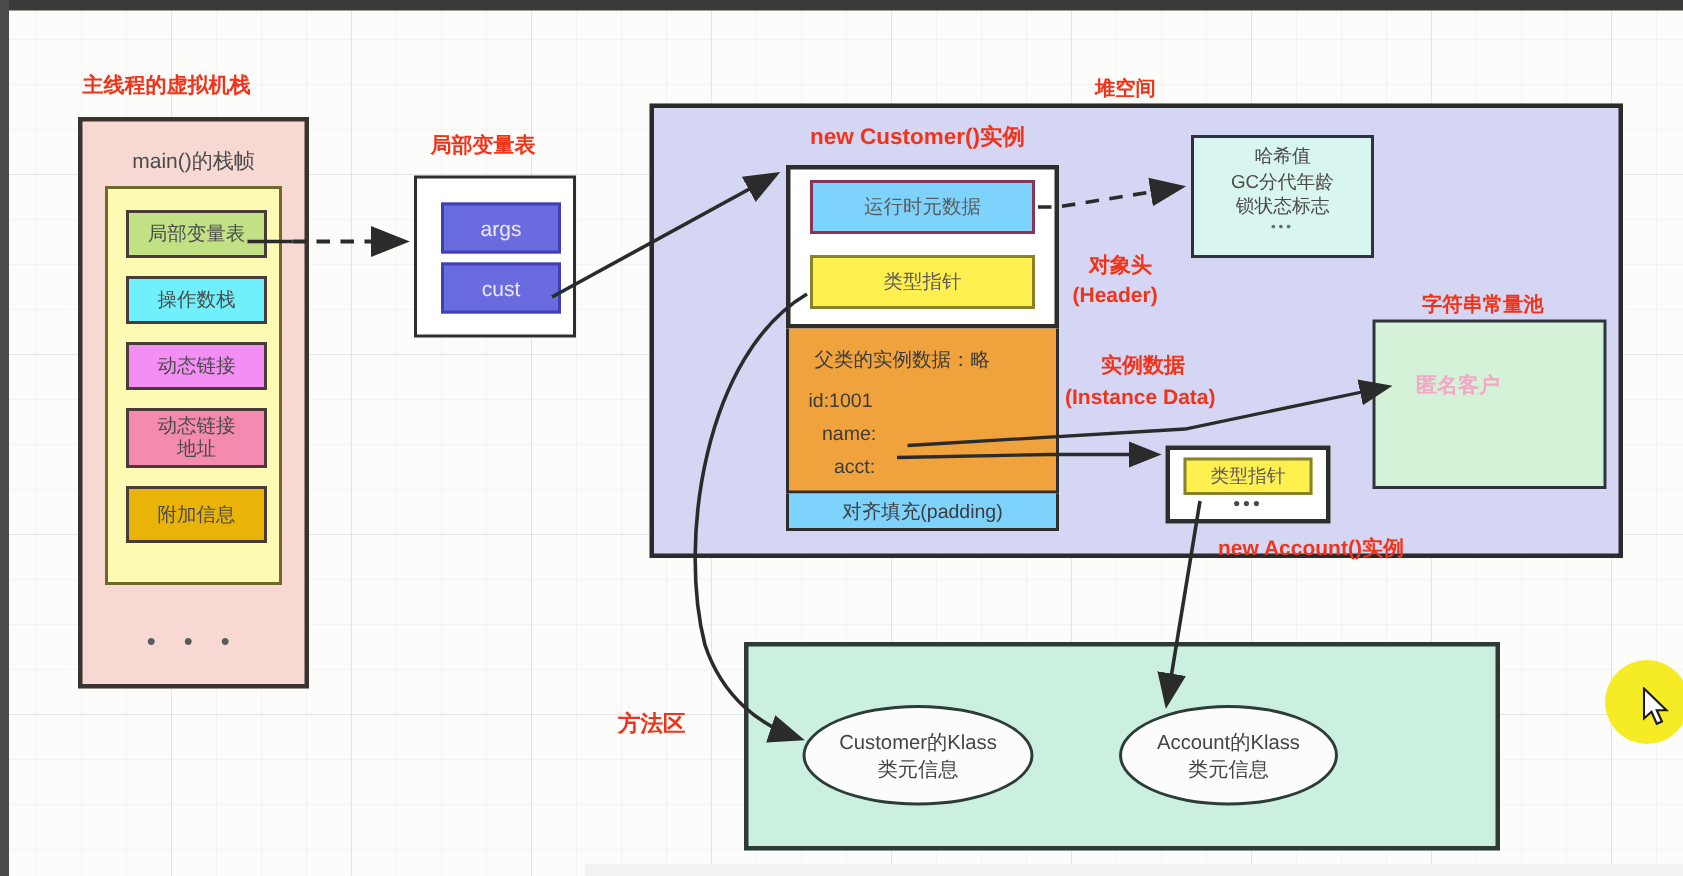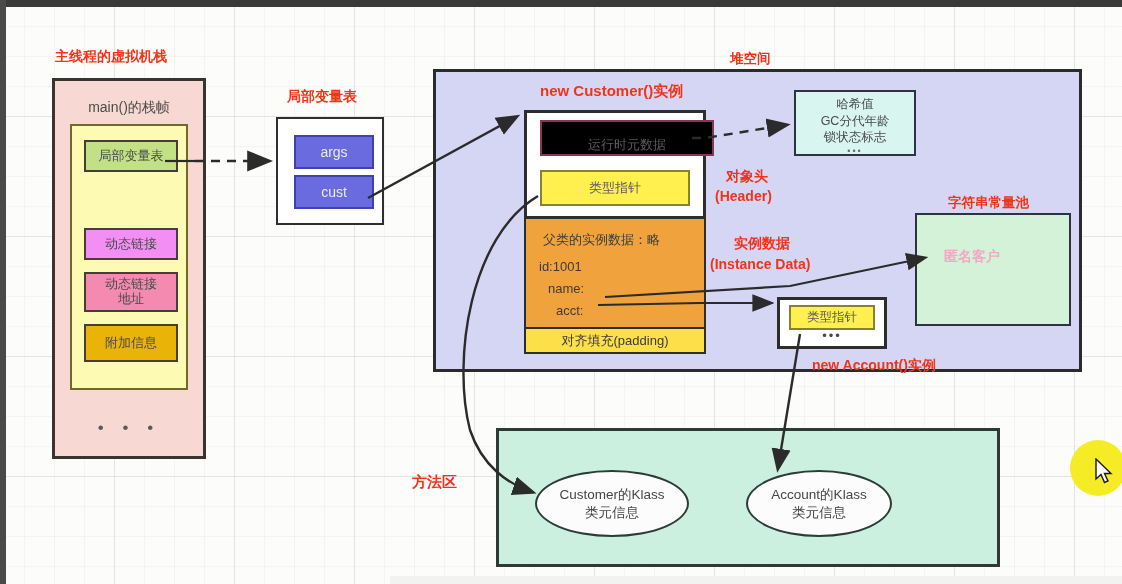--- a/index.html
+++ b/index.html
@@ -42,32 +42,32 @@
   
   #lvt-box{left:276px;top:117px;width:108px;height:108px;background:#ffffff;border:2px solid #2f2f2f;}
   .lvtslot{position:absolute;left:16px;width:76px;height:30px;background:#6b6be0;
            border:2px solid #4040b5;display:flex;align-items:center;justify-content:center;
            color:#e9e9f7;font-size:14px;}
 
   
   #heap-box{left:433px;top:69px;width:649px;height:303px;background:#d5d6f4;border:3px solid #2b2b2b;}
 
   #cust-inst{left:524px;top:110px;width:182px;height:109px;background:#ffffff;border:3px solid #2d2d2d;}
-  #meta-box{left:540px;top:120px;width:174px;height:36px;background:#000000;border:2px solid #8b3556;
-            display:flex;align-items:flex-end;justify-content:center;color:#5c5c5c;font-size:13px;}
+  #meta-box{left:540px;top:120px;width:150px;height:36px;background:#7dd3fc;border:2px solid #8b3556;
+            display:flex;align-items:center;justify-content:center;color:#5c5c5c;font-size:13px;}
   #type-ptr1{left:540px;top:170px;width:150px;height:36px;background:#ffef4f;border:2px solid #86832a;
             display:flex;align-items:center;justify-content:center;color:#5c5c5c;font-size:13px;}
 
   #inst-data{left:524px;top:219px;width:182px;height:110px;background:#f0a23c;border:2px solid #2d2d2d;
              border-top:none;}
   #inst-data .line{position:absolute;color:#3c3c3c;font-size:13px;white-space:nowrap;}
-  #padding-box{left:524px;top:329px;width:182px;height:25px;background:#fde047;border:2px solid #2d2d2d;
+  #padding-box{left:524px;top:329px;width:182px;height:25px;background:#7dd3fc;border:2px solid #2d2d2d;
             border-top:none;display:flex;align-items:center;justify-content:center;color:#3c3c3c;font-size:13px;}
 
-  #hash-box{left:794px;top:90px;width:122px;height:66px;background:#d8f5ef;border:2px solid #2d3340;
+  #hash-box{left:794px;top:90px;width:122px;height:82px;background:#d8f5ef;border:2px solid #2d3340;
             text-align:center;color:#4b4b4b;font-size:12.5px;line-height:1.32;padding-top:4px;box-sizing:border-box;}
   #hash-box .dots{font-size:9px;letter-spacing:2px;color:#6a6a6a;}
 
   #scp-box{left:915px;top:213px;width:156px;height:113px;background:#d4f2d8;border:2px solid #2d3340;}
   #scp-text{position:absolute;left:944px;top:248px;font-size:14px;color:#f4a7c6;font-weight:bold;}
 
   #acct-inst{left:777px;top:297px;width:110px;height:52px;background:#ffffff;border:3px solid #2d2d2d;}
   #type-ptr2{left:789px;top:305px;width:86px;height:25px;background:#ffef4f;border:2px solid #86832a;
             display:flex;align-items:center;justify-content:center;color:#5c5c5c;font-size:12.5px;}
   #acct-dots{position:absolute;left:777px;top:328px;width:110px;text-align:center;font-size:13px;
@@ -106,20 +106,23 @@
 <div class="lbl" id="t-scp" style="left:948px;top:194px;font-size:13.5px;">字符串常量池</div>
 <div class="lbl" id="t-newacct" style="left:812px;top:357px;font-size:14px;">new Account()实例</div>
 <div class="lbl" id="t-method" style="left:412px;top:473px;font-size:15px;">方法区</div>
 
 <div class="box" id="stack-outer"></div>
 <div id="stack-frame-title">main()的栈帧</div>
 <div class="box" id="frame-box">
   <div class="slot" style="top:14px;height:32px;background:#c2e084;">
     <span>局部变量表</span>
   </div>
+  <div class="slot" style="top:58px;height:32px;background:#6ff0fc;">
+    <span>操作数栈</span>
+  </div>
   <div class="slot" style="top:102px;height:32px;background:#f38ff4;">
     <span>动态链接</span>
   </div>
   <div class="slot" style="top:146px;height:40px;background:#f48ab0;white-space:pre-line;">
     <span style="white-space:pre-line;">动态链接
 地址</span>
   </div>
   <div class="slot" style="top:198px;height:38px;background:#eab308;">
     <span>附加信息</span>
   </div>

